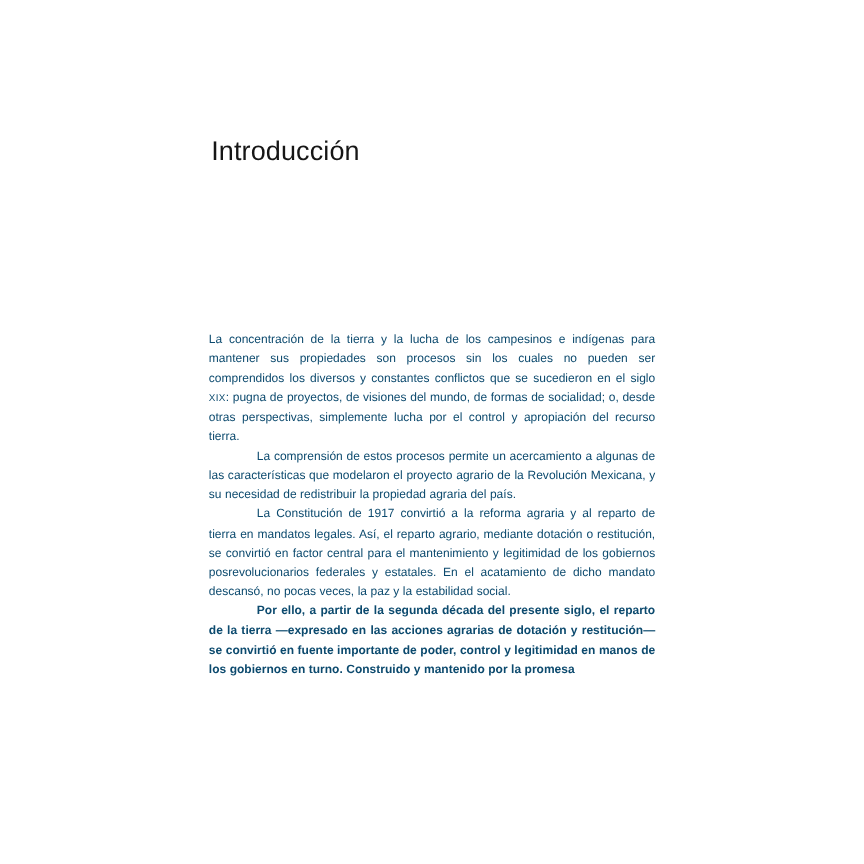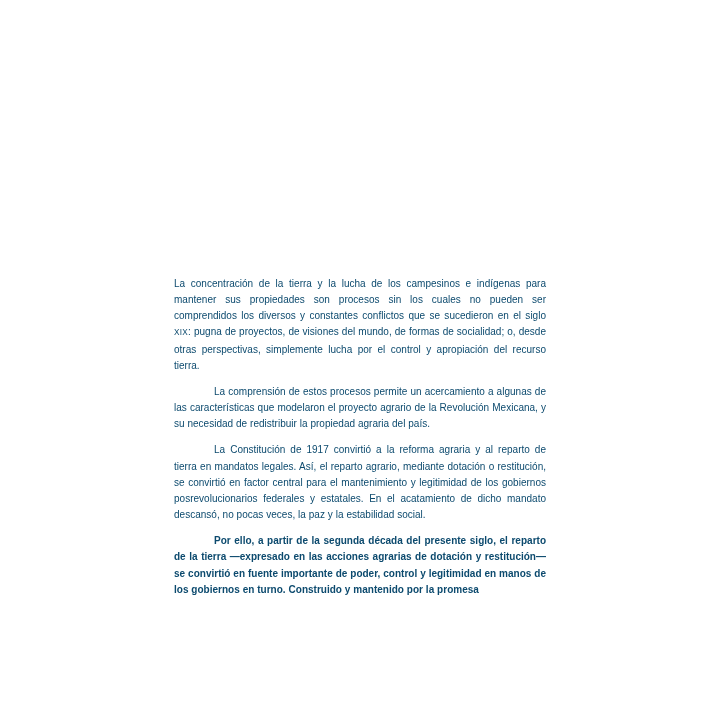--- a/index.html
+++ b/index.html
@@ -51,38 +51,38 @@
     text-align: justify;
     text-justify: inter-word;
     color: #0c4a6e;
     letter-spacing: 0.01px;
     word-spacing: 0.1px;
     -webkit-font-smoothing: antialiased;
   }
 
   .para.indent {
     text-indent: 40px;
-    margin-top: 10px;
   }
 
   .para.last-flush {
     text-align-last: left;
     font-weight: bold;
   }
 
   .smallcaps {
     font-size: 0.82em;
     letter-spacing: 0.3px;
   }
 </style>
 </head>
 <body>
 
 <div class="page">
 
+  <h1 class="page-title">Introducción</h1>
 
   <div class="body-block">
 
     <p class="para"><span>La concentración de la tierra y la lucha de los campesinos e indígenas para mantener sus propiedades son procesos sin los cuales no pueden ser comprendidos los diversos y constantes conflictos que se sucedieron en el siglo </span><span class="smallcaps">XIX</span><span>: pugna de proyectos, de visiones del mundo, de formas de socialidad; o, desde otras perspectivas, simplemente lucha por el control y apropiación del recurso tierra.</span></p>
 
     <p class="para indent">La comprensión de estos procesos permite un acercamiento a algunas de las características que modelaron el proyecto agrario de la Revolución Mexicana, y su necesidad de redistribuir la propiedad agraria del país.</p>
 
     <p class="para indent">La Constitución de 1917 convirtió a la reforma agraria y al reparto de tierra en mandatos legales. Así, el reparto agrario, mediante dotación o restitución, se convirtió en factor central para el mantenimiento y legitimidad de los gobiernos posrevolucionarios federales y estatales. En el acatamiento de dicho mandato descansó, no pocas veces, la paz y la estabilidad social.</p>
 
     <p class="para indent last-flush">Por ello, a partir de la segunda década del presente siglo, el reparto de la tierra —expresado en las acciones agrarias de dotación y restitución— se convirtió en fuente importante de poder, control y legitimidad en manos de los gobiernos en turno. Construido y mantenido por la promesa</p>

